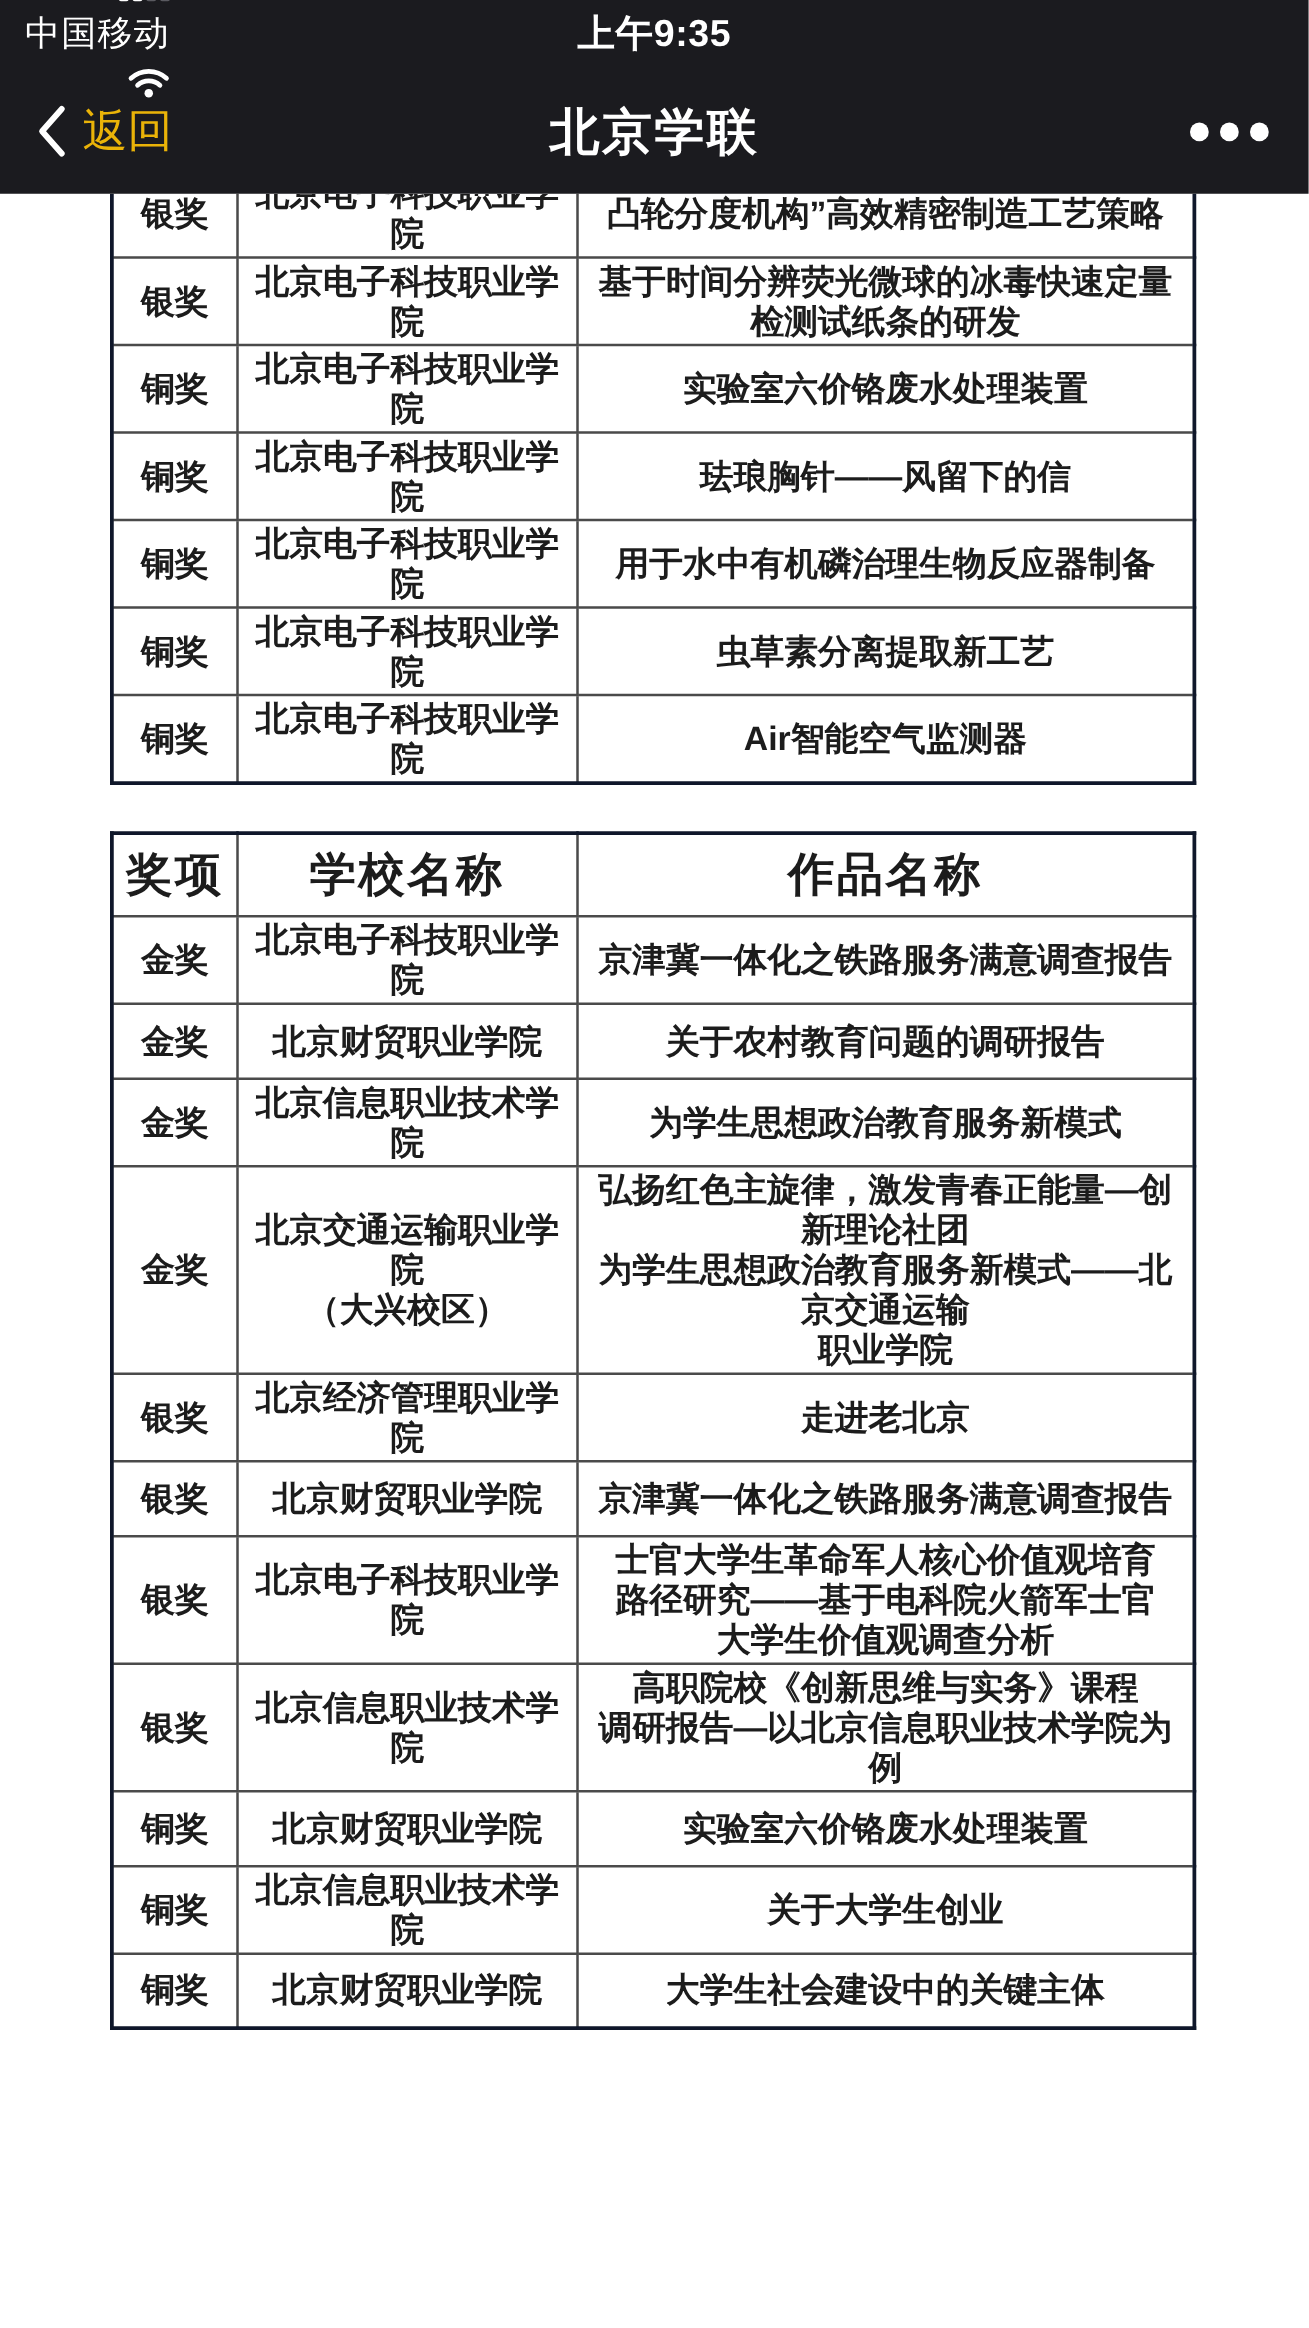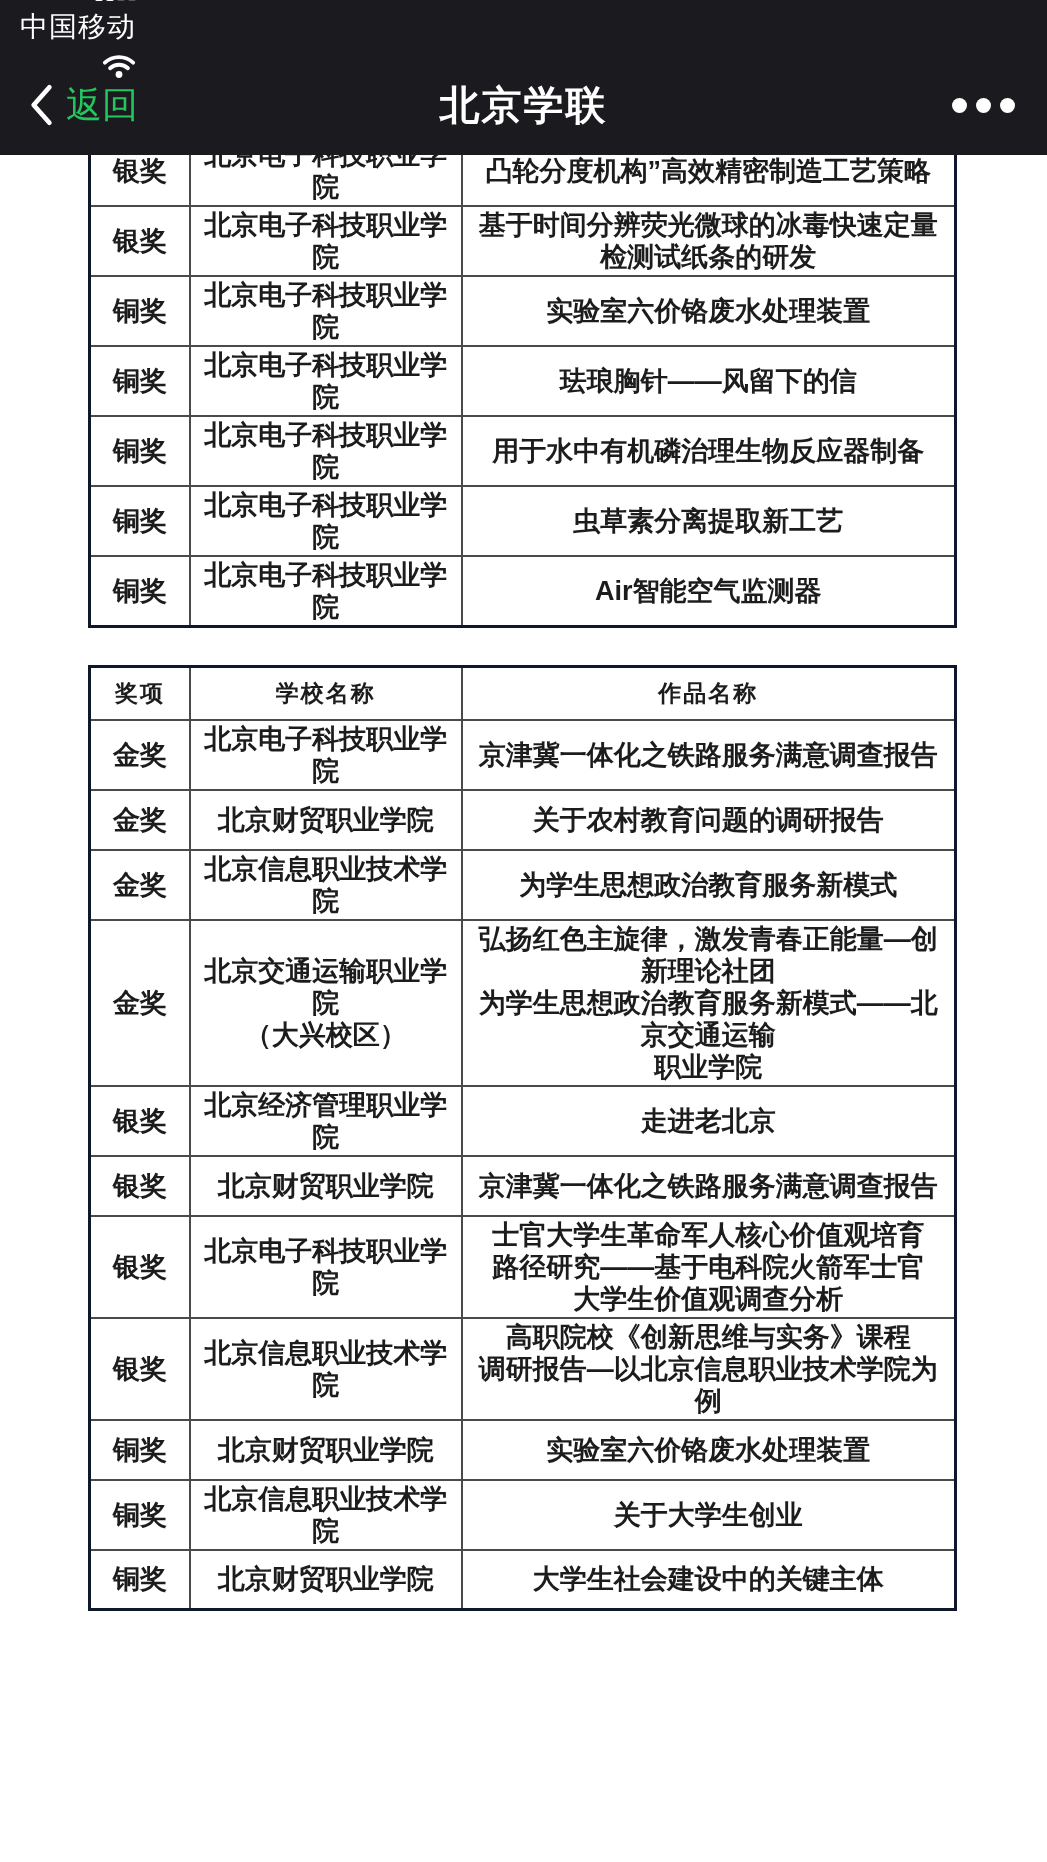--- a/index.html
+++ b/index.html
@@ -32,42 +32,42 @@
   }
   .right-cluster { margin-left:auto; display:flex; align-items:center; gap:14px; z-index:2; }
   .batt-pct { font-size:29px; font-weight:500; }
   .battery { position:relative; width:52px; height:24px; display:flex; align-items:center; }
   .batt-body { width:45px; height:24px; border:2px solid #8e8e93; border-radius:6px; padding:2px; }
   .batt-fill { height:100%; width:41%; background:#3fcd53; border-radius:2px; }
   .batt-tip { width:4px; height:9px; background:#8e8e93; border-radius:0 3px 3px 0; margin-left:1px; }
 
   .nav-row { position:relative; height:100px; display:flex; align-items:center; padding:0 28px; }
   .back-btn { display:flex; align-items:center; gap:12px; cursor:pointer; }
-  .back-label { font-size:36px; color:#22c55e; }
+  .back-label { font-size:36px; color:#eab308; }
   .nav-title {
     position:absolute; left:0; right:0; text-align:center;
     font-size:40px; font-weight:700; letter-spacing:2px; pointer-events:none;
   }
   .menu-btn { margin-left:auto; display:flex; gap:9px; cursor:pointer; padding:10px 4px; }
   .menu-btn i { width:15px; height:15px; border-radius:50%; background:#ffffff; display:block; }
 
   
   .content { position:absolute; top:155px; left:0; width:1047px; height:1707px; overflow:hidden; background:#fff; }
 
   .tbl-clip { margin-left:88px; width:871px; overflow:hidden; }
   table.awards {
     border-collapse:collapse; table-layout:fixed; width:869px;
     border:3px solid #0f172a; color:#1c1c1c;
   }
   table.awards td, table.awards th {
     border:2px solid #4a4a4a; text-align:center; vertical-align:middle;
     font-weight:700; font-size:27px; line-height:32px;
     height:60px; padding:2px 8px; white-space:pre-line;
   }
-  table.awards th { font-size:23px; height:53px; letter-spacing:2px; }
+  table.awards th { font-size:37px; height:66px; letter-spacing:2px; }
   .c0 { width:100px; } .c1 { width:270px; } .c2 { width:491px; }
   #table1 { margin-top:-21px; }
   #table2-wrap { margin:37px 0 0 88px; }
 
   .badge-block { width:208px; margin:115px auto 0; }
   .badge-line { height:2px; background:#c9c9c9; }
   .section-badge {
     margin:6px 0 9px; height:64px; line-height:64px; text-align:center;
     color:#ffffff; font-size:33px; letter-spacing:2px; border-radius:2px;
   }
@@ -88,20 +88,21 @@
       <span class="carrier">中国移动</span>
       <span style="display:flex;align-items:center;">
         <svg width="34" height="26" viewBox="0 0 24 18">
           <path d="M2 6.6 a14.7 14.7 0 0 1 20 0" fill="none" stroke="#fff" stroke-width="2.7" stroke-linecap="round"></path>
           <path d="M5.7 10.6 a9.2 9.2 0 0 1 12.6 0" fill="none" stroke="#fff" stroke-width="2.7" stroke-linecap="round"></path>
           <circle cx="12" cy="15" r="2.4" fill="#fff"></circle>
         </svg>
       </span>
     </div>
 
+    <div class="status-time">上午9:35</div>
 
   </div>
 
   <div class="nav-row">
     <div class="back-btn">
       <span style="display:flex;align-items:center;">
         <svg width="26" height="44" viewBox="0 0 24 42">
           <path d="M20 4 L5 21 L20 38" fill="none" stroke="#fff" stroke-width="4.5" stroke-linecap="round" stroke-linejoin="round"></path>
         </svg>
       </span>

